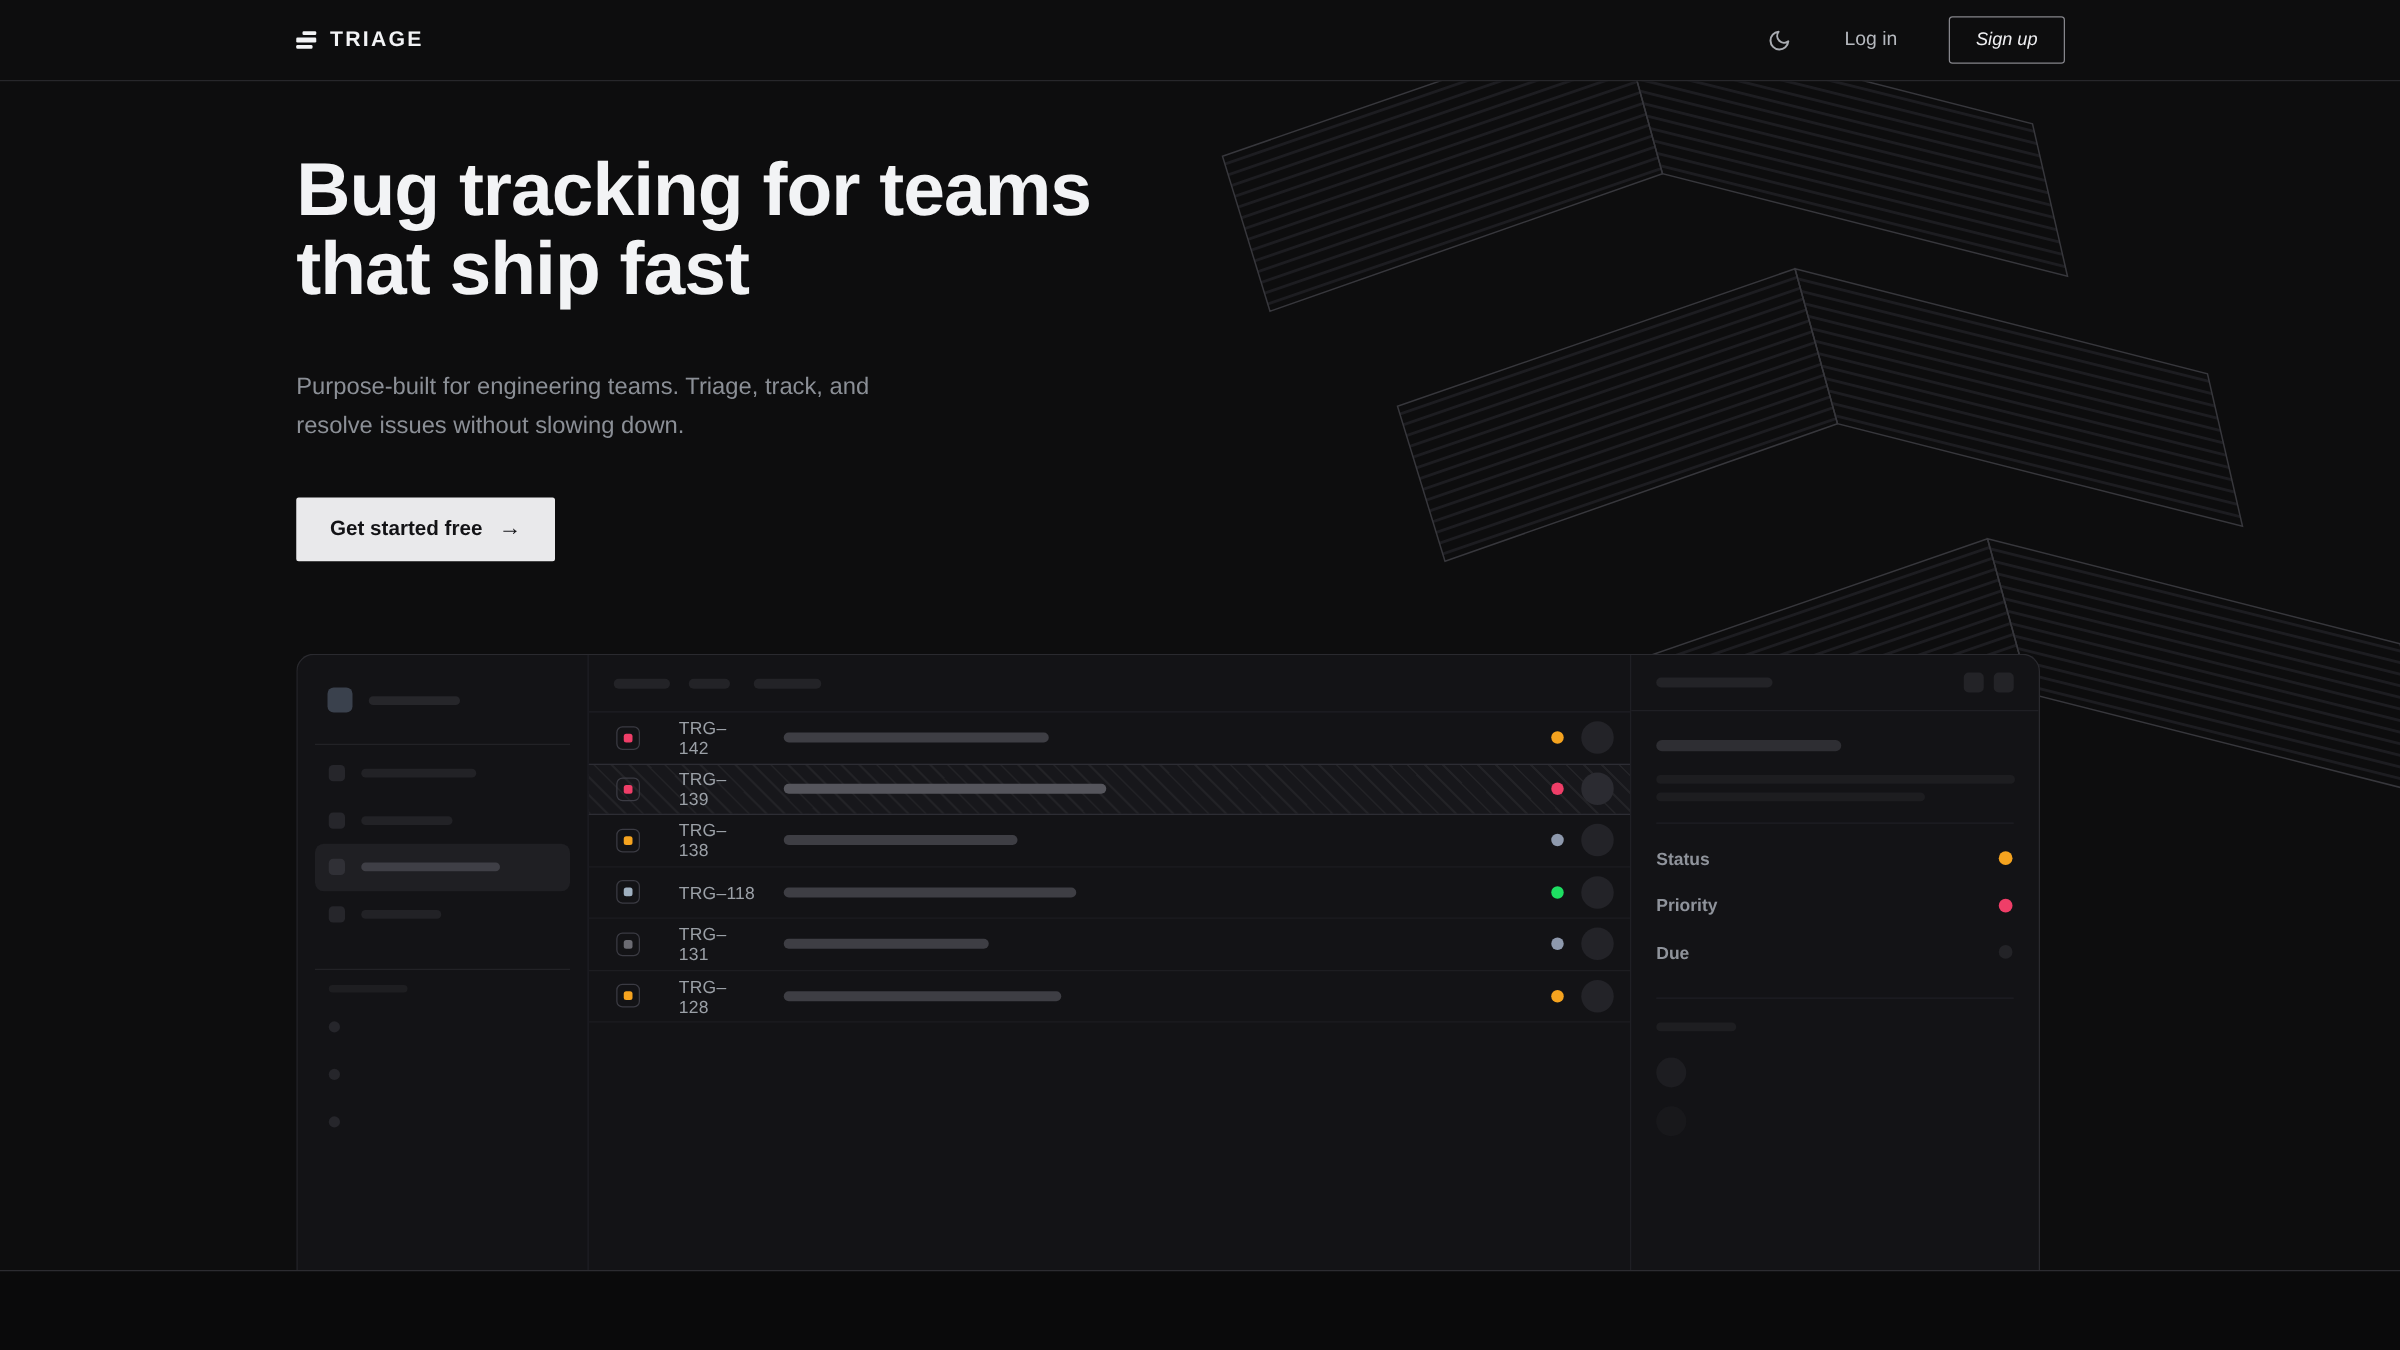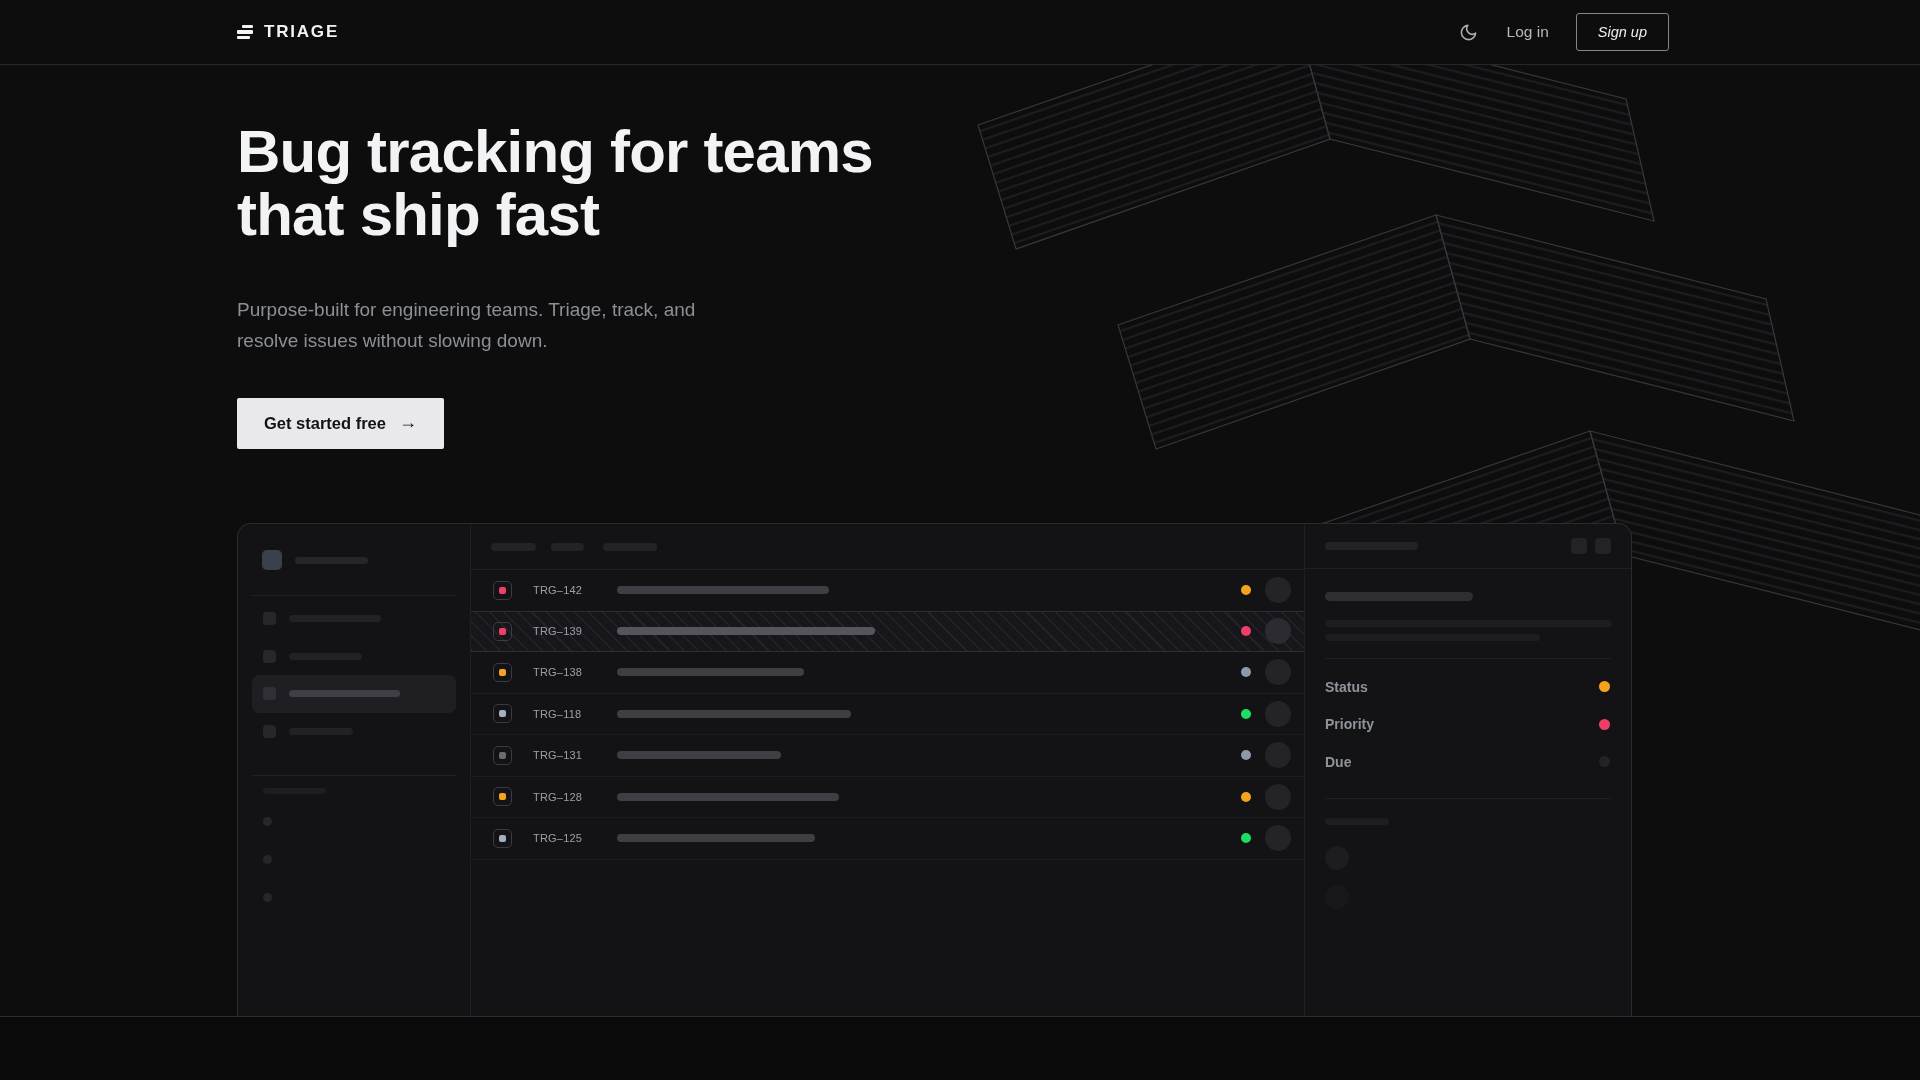--- a/index.html
+++ b/index.html
@@ -13,21 +13,21 @@
   
   .nav{position:absolute;left:0;top:0;width:1920px;height:64px;background:#0D0D0E;
     border-bottom:1px solid #27272B;z-index:5;display:flex;align-items:center;padding-left:28px;}
   .brand{position:absolute;left:237px;display:flex;align-items:center;gap:11px;}
   .logo-bars{display:flex;flex-direction:column;gap:2.5px;width:16px;}
   .logo-bars i{display:block;height:3.2px;border-radius:1px;background:#F2F3F5;}
   .logo-bars i:nth-child(1){width:11px;margin-left:auto;}
   .logo-bars i:nth-child(2){width:16px;}
   .logo-bars i:nth-child(3){width:13px;}
   .brand-name{color:#F2F3F5;font-size:17px;font-weight:700;letter-spacing:1.8px;}
-  .nav-right{position:absolute;right:279px;display:flex;align-items:center;gap:27px;}
+  .nav-right{position:absolute;right:296px;display:flex;align-items:center;gap:41px;}
   .moon-btn{width:22px;height:22px;display:flex;align-items:center;justify-content:center;cursor:pointer;}
   .login{color:#B6B9BF;font-size:15.5px;cursor:pointer;}
   .signup{height:38px;padding:0 21px;display:flex;align-items:center;background:transparent;
     border:1px solid #85858B;border-radius:3px;color:#EFEFF2;font-size:14.5px;font-weight:500;cursor:pointer;font-style:italic;}
 
   
   .hero{position:absolute;left:237px;top:0;width:900px;z-index:2;}
   .hero h1{margin:0;position:absolute;top:120px;left:0;width:800px;
     font-size:60px;line-height:63px;font-weight:700;letter-spacing:-0.8px;color:#F2F3F5;}
   .hero .sub{position:absolute;top:295px;left:0;margin:0;width:478px;
@@ -69,21 +69,21 @@
   .hpill{height:8px;border-radius:4px;background:#232327;}
   .hpill.p1{width:45px;}
   .hpill.p2{width:33px;margin-left:15px;}
   .hpill.p3{width:54px;margin-left:19px;}
   .irow{height:41.5px;display:flex;align-items:center;padding-left:22px;border-bottom:1px solid #1D1D21;box-sizing:border-box;}
   .irow.selected{background:repeating-linear-gradient(45deg,rgba(255,255,255,0.05) 0 1.5px,transparent 1.5px 10px),#17171B;
     border-top:1px solid #2D2D34;border-bottom:1px solid #2D2D34;margin-top:-1px;}
   .iicon{width:19px;height:19px;border:1.5px solid #3B3B43;border-radius:5px;box-sizing:border-box;
     display:flex;align-items:center;justify-content:center;flex:0 0 19px;}
   .iicon-in{width:7px;height:7px;border-radius:2px;display:block;}
-  .iid{margin-left:21px;width:62px;font-size:11px;color:#9BA0A7;letter-spacing:0.2px;flex:0 0 62px;}
+  .iid{margin-left:31px;width:62px;font-size:14px;color:#9BA0A7;letter-spacing:0.2px;flex:0 0 62px;}
   .ititle{height:8px;border-radius:4px;background:#3E3E44;margin-left:22px;display:block;}
   .irow.selected .ititle{background:#55555C;}
   .isp{flex:1 1 auto;}
   .idot{width:10px;height:10px;border-radius:50%;flex:0 0 10px;}
   .iavatar{width:26px;height:26px;border-radius:50%;background:#232328;margin:0 13px 0 14px;flex:0 0 26px;}
   .irow.selected .iavatar{background:#2B2B31;}
 
   
   .m-panel{width:327px;flex:0 0 327px;border-left:1px solid #1F1F24;box-sizing:border-box;position:relative;}
   .phead{height:45px;border-bottom:1px solid #1F1F24;display:flex;align-items:center;padding:0 20px;box-sizing:border-box;}
@@ -258,30 +258,20 @@
           <div class="irow">
             <span class="iicon">
               <span class="iicon-in" style="background: rgb(245, 163, 31);"></span>
             </span>
             <span class="iid">TRG–128</span>
             <span class="ititle" style="width: 222px;"></span>
             <span class="isp"></span>
             <span class="idot" style="background: rgb(245, 163, 31);"></span>
             <span class="iavatar"></span>
           </div>
-          <div class="irow">
-            <span class="iicon">
-              <span class="iicon-in" style="background: rgb(159, 176, 192);"></span>
-            </span>
-            <span class="iid">TRG–125</span>
-            <span class="ititle" style="width: 198px;"></span>
-            <span class="isp"></span>
-            <span class="idot" style="background: rgb(30, 222, 98);"></span>
-            <span class="iavatar"></span>
-          </div>
         </div>
     </div>
 
     <div class="m-panel">
       <div class="phead">
         <span class="phpill"></span>
         <span class="phsq s1"></span>
         <span class="phsq s2"></span>
       </div>
       <div class="ptitle"></div>

